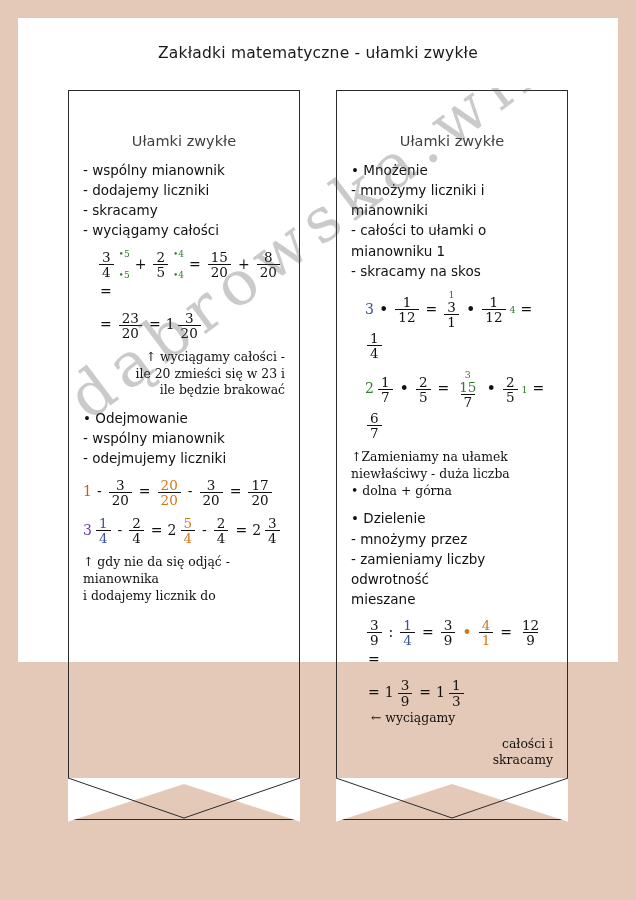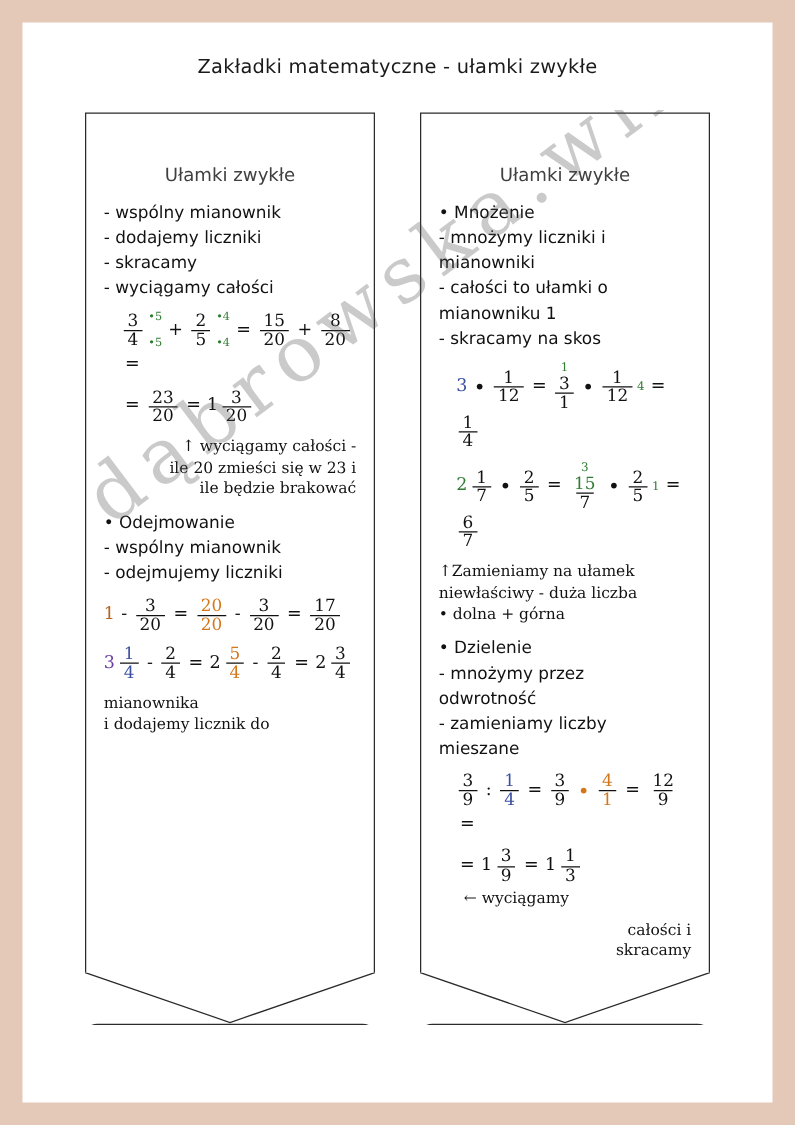--- a/index.html
+++ b/index.html
@@ -11,21 +11,21 @@
     height: 900px;
     background: #e5c9b8;
     font-family: "DejaVu Serif", serif;
     overflow: hidden;
   }
   .page {
     position: absolute;
     left: 18px;
     top: 18px;
     width: 600px;
-    height: 864px;
+    height: 644px;
     background: #ffffff;
     box-sizing: border-box;
   }
   .doc-title {
     position: absolute;
     top: 26px;
     left: 0;
     width: 600px;
     text-align: center;
     font-size: 15.5px;
@@ -272,20 +272,21 @@
         </span>
         <span class="op">=</span>
         <span>2</span>
         <span class="frac">
           <span class="num">3</span>
           <span class="den">4</span>
         </span>
       </div>
 
       <div class="note">
+        <div>↑ gdy nie da się odjąć -</div>
         <div>mianownika</div>
         <div>i dodajemy licznik do</div>
       </div>
 
     </div>
 
     <div class="notch">
       <svg width="232" height="44" viewBox="0 0 232 44">
         <polygon points="-1,44 -1,-2 233,-2 233,44 116,6" fill="#ffffff"></polygon>
         <polyline points="0,0 116,40 232,0" fill="none" stroke="#2b2b2b" stroke-width="1"></polyline>
@@ -362,22 +363,22 @@
 
       <div class="note">
         <div>↑Zamieniamy na ułamek</div>
         <div>niewłaściwy - duża liczba</div>
         <div>• dolna + górna</div>
       </div>
 
       <div class="blk">
         <div class="bullet-line">• Dzielenie</div>
         <div class="bullet-line">- mnożymy przez</div>
+        <div class="bullet-line">- zamieniamy liczby</div>
         <div class="bullet-line">odwrotność</div>
-        <div class="bullet-line">- zamieniamy liczby</div>
         <div class="bullet-line">mieszane</div>
       </div>
 
       <div class="mathrow ind">
         <span class="frac">
           <span class="num">3</span>
           <span class="den">9</span>
         </span>
         <span class="op">:</span>
         <span class="frac blue">

